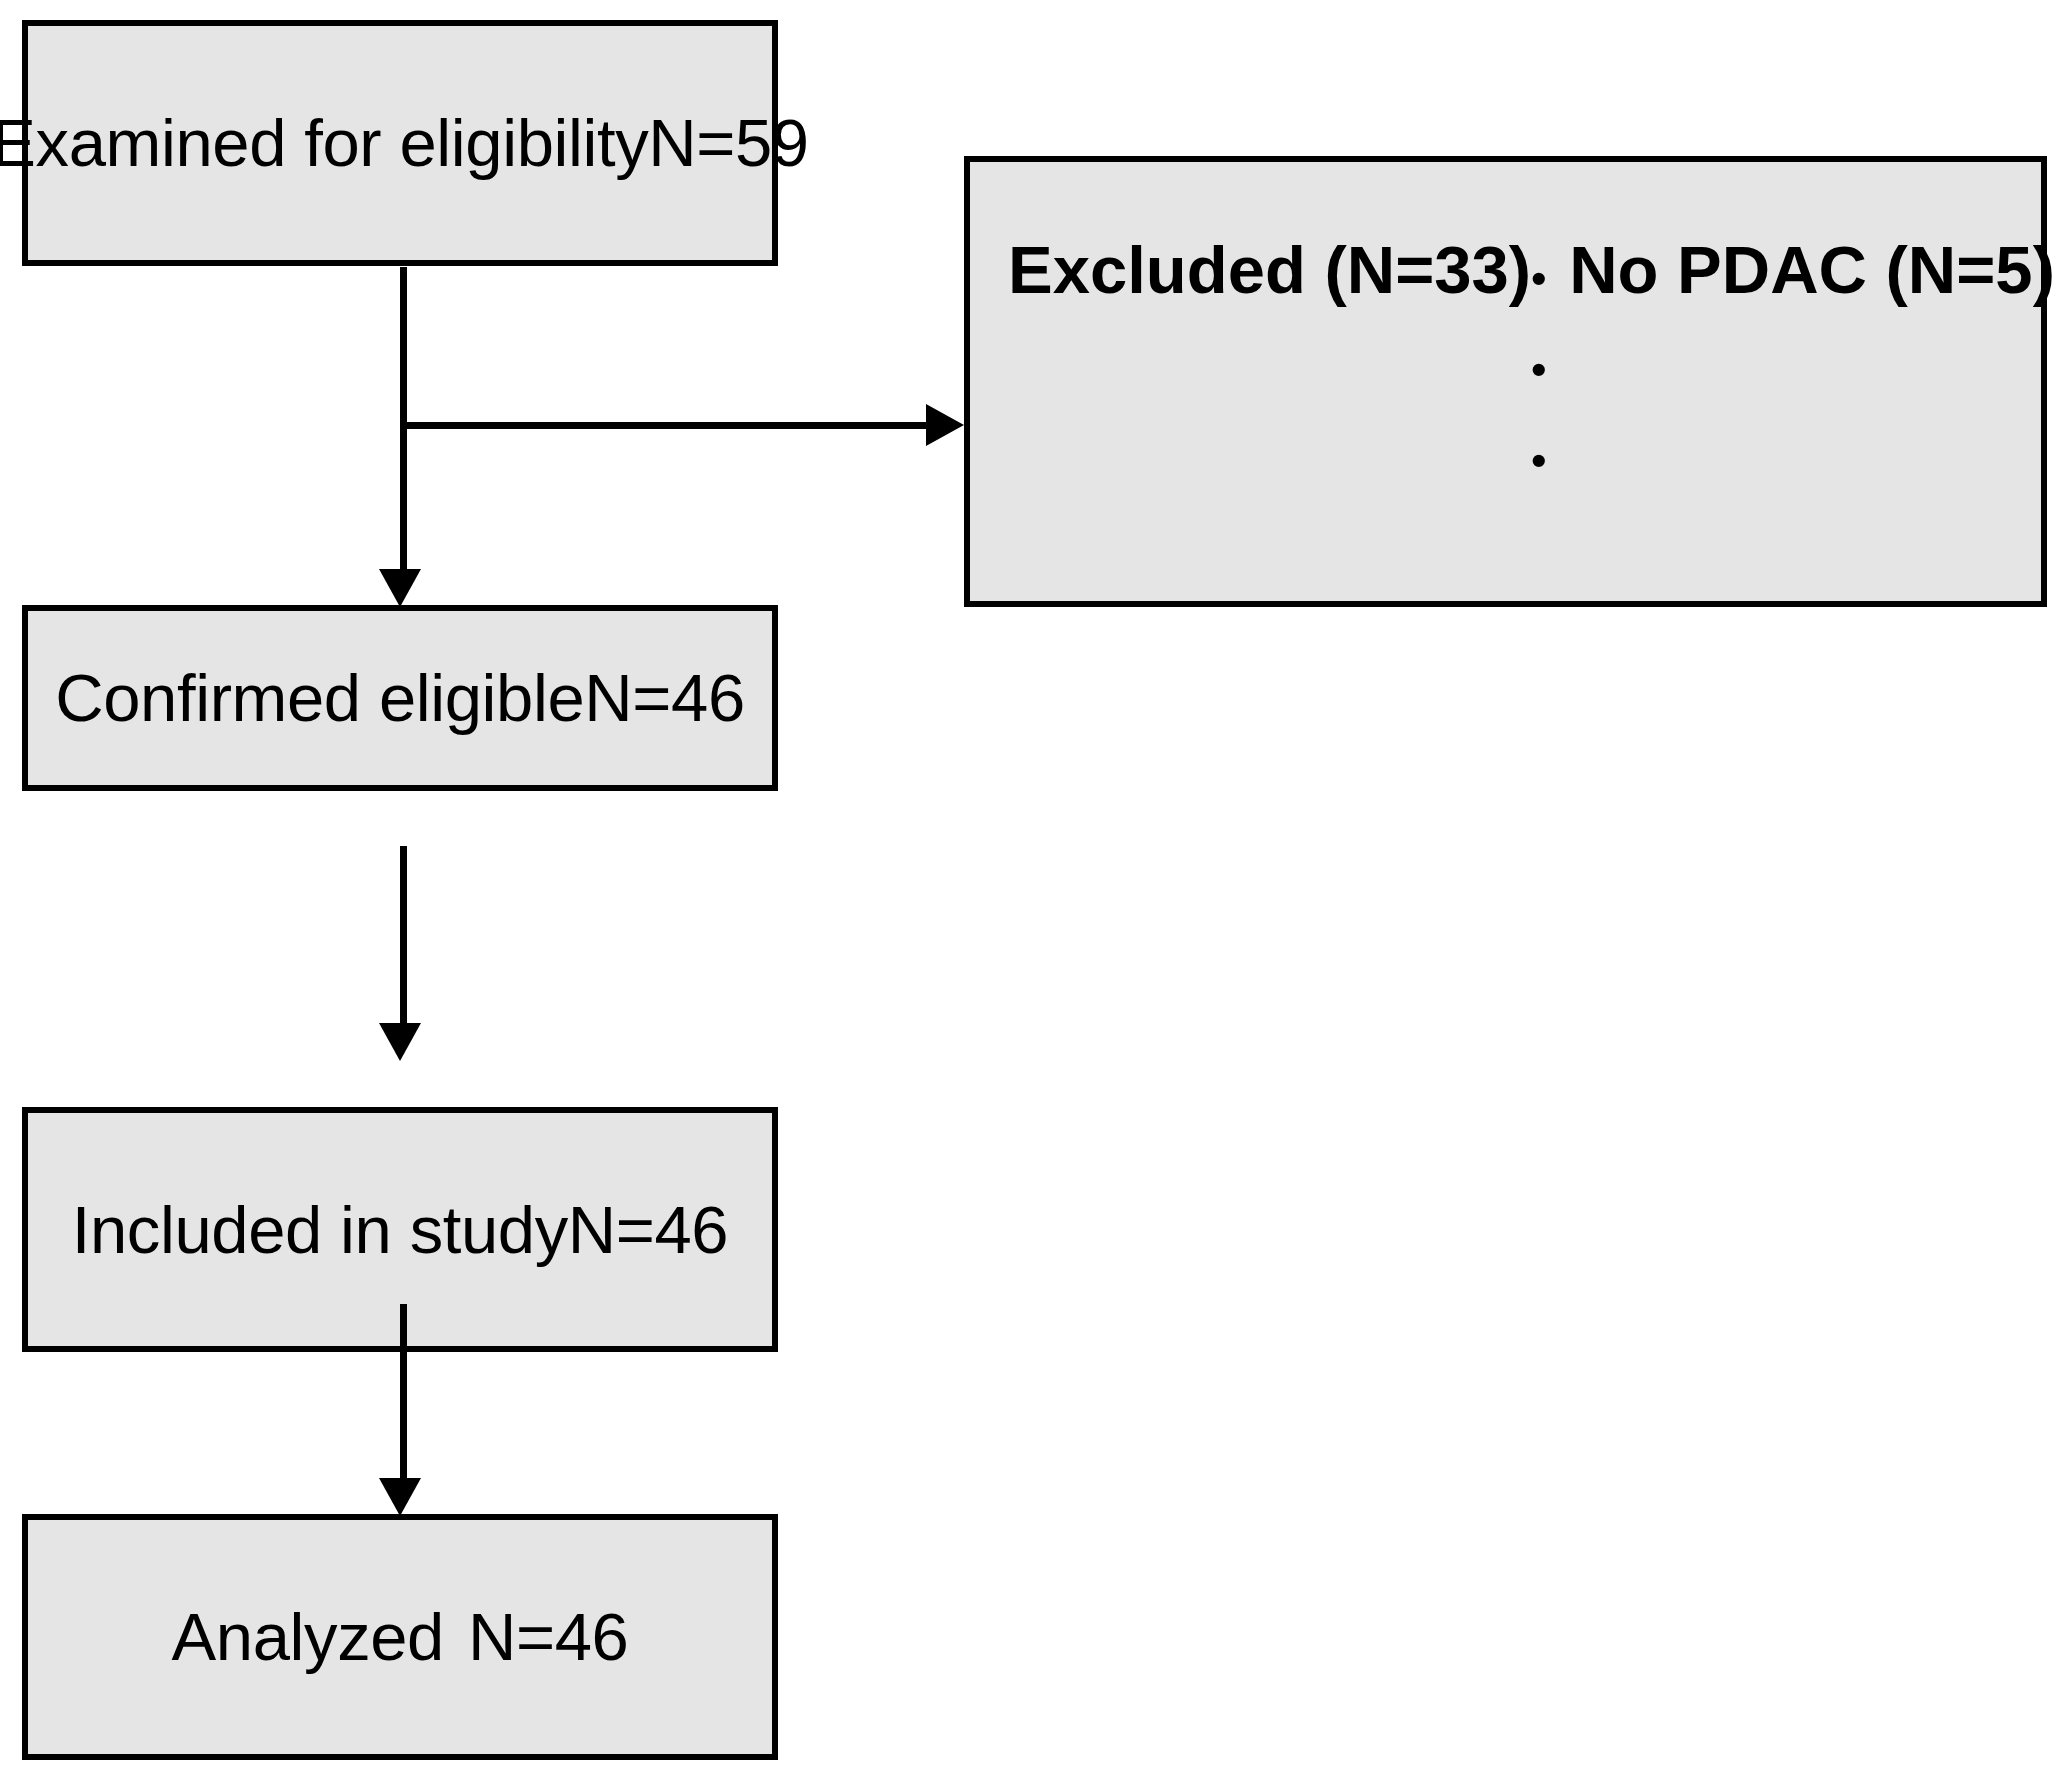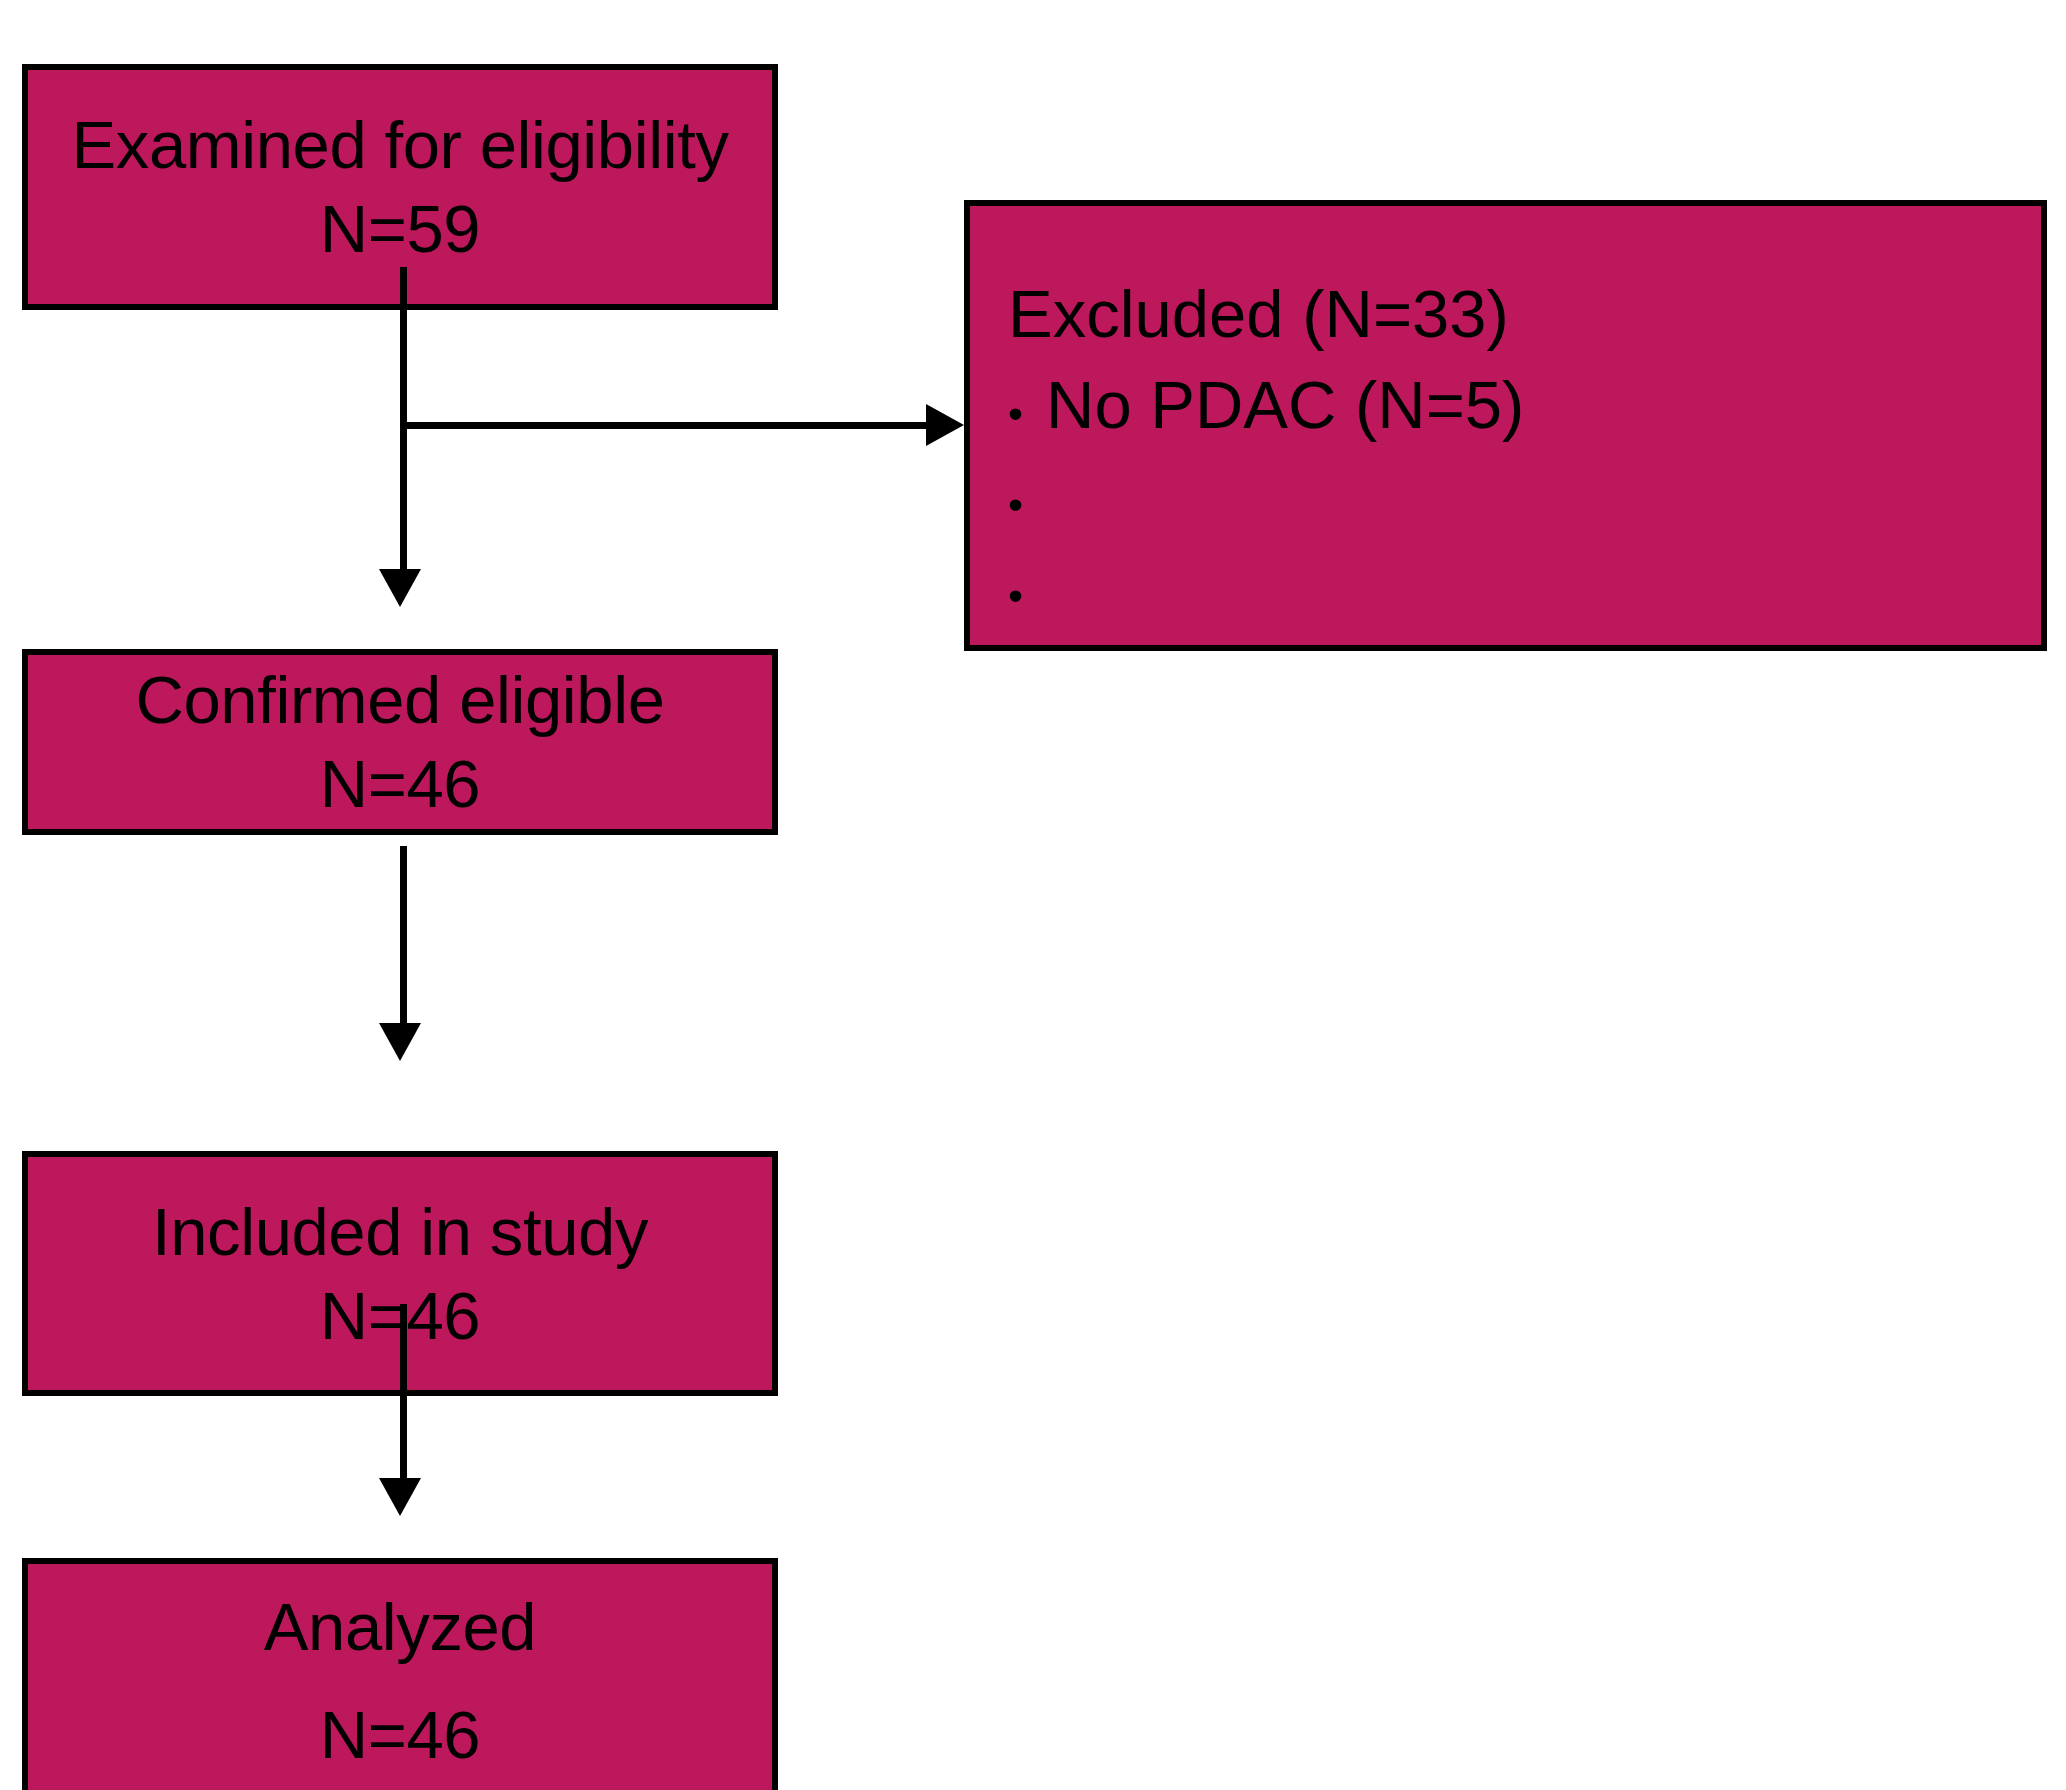--- a/index.html
+++ b/index.html
@@ -16,26 +16,25 @@
     overflow: hidden;
     font-family: "Liberation Sans", sans-serif;
     color: #000000;
   }
 
   
   .node {
     position: absolute;
     box-sizing: border-box;
     border: 6.5px solid #000000;
-    background: #be185d;
+    background: #e5e5e5;
     display: flex;
-    flex-direction: column;
+    flex-direction: row;
     align-items: center;
     justify-content: center;
-    margin-top: 44px;
   }
   .node .line {
     font-size: 67px;
     line-height: 84px;
     white-space: nowrap;
     letter-spacing: -0.4px;
   }
 
   
   #node-screened { left: 22px;  top: 20px;   width: 756px; height: 246px; }
@@ -45,20 +44,21 @@
 
   
   #node-excluded {
     left: 964px;
     top: 156px;
     width: 1083px;
     height: 451px;
     align-items: flex-start;
     justify-content: flex-start;
     padding: 62px 0 0 38px;
+    font-weight: bold;
   }
   #node-excluded .heading {
     font-size: 67px;
     line-height: 91px;
     white-space: nowrap;
   }
   #node-excluded ul {
     list-style: none;
     margin: 0;
     padding: 0;

